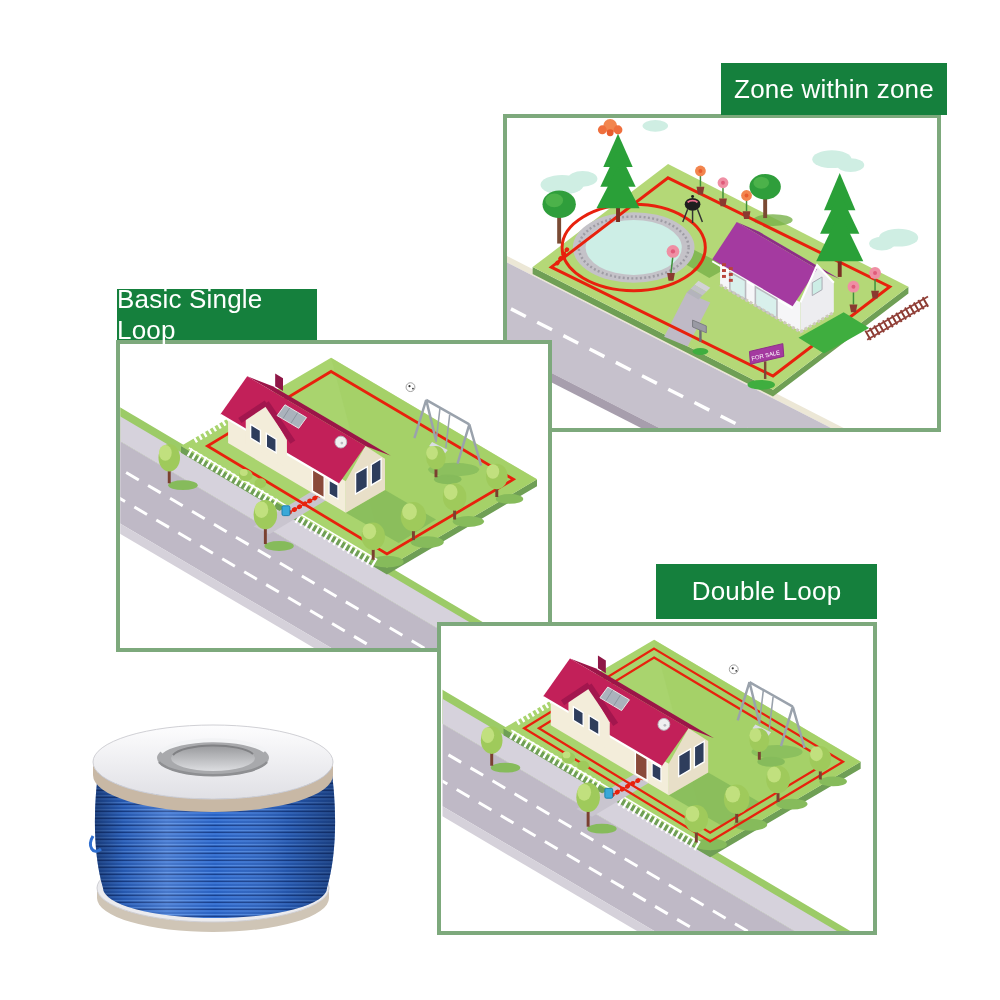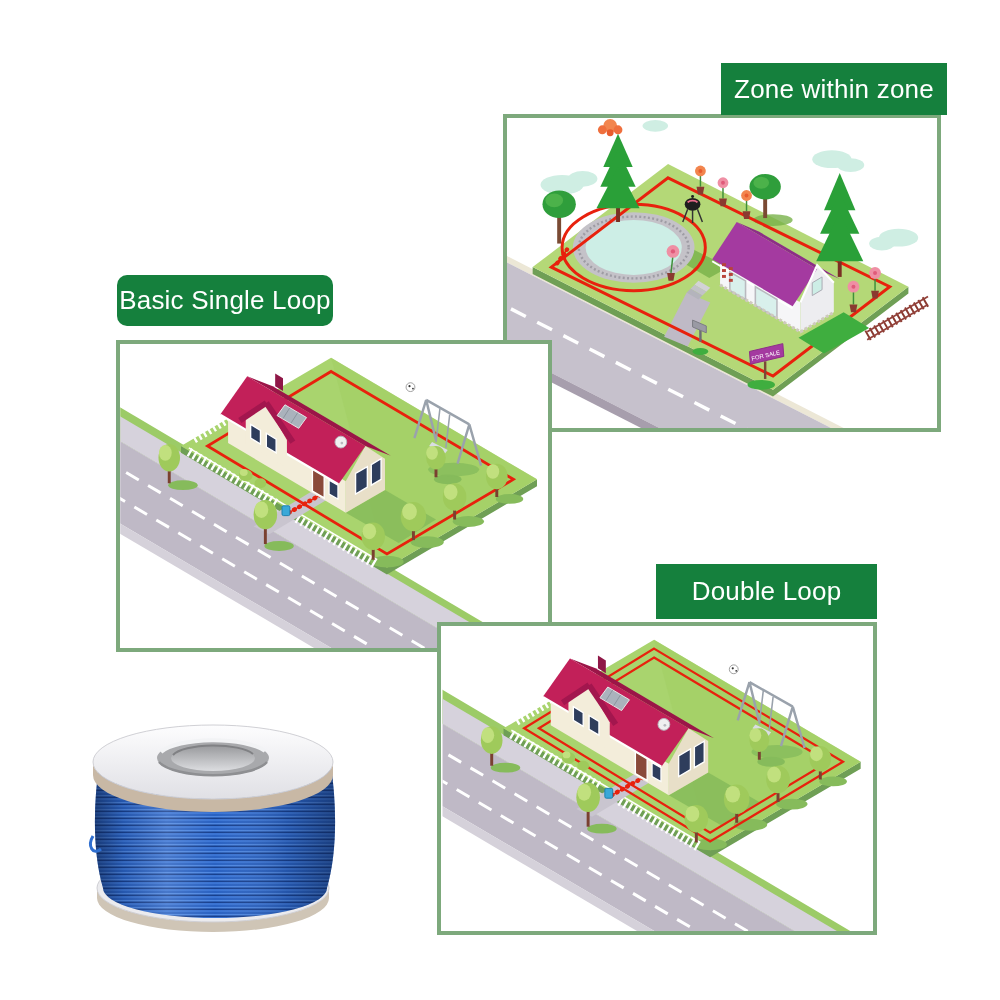--- a/index.html
+++ b/index.html
@@ -7,21 +7,21 @@
           font-family:"Liberation Sans",sans-serif;}
   .panel{position:absolute;background:#fff;border:4px solid #7da97c;box-sizing:border-box;}
   .panel svg{display:block;width:100%;height:100%;}
   #panel-zone{left:503px;top:114px;width:438px;height:318px;z-index:1;}
   #panel-single{left:116px;top:340px;width:436px;height:312px;z-index:2;}
   #panel-double{left:437px;top:622px;width:440px;height:313px;z-index:3;}
   .label{position:absolute;background:#15803d;color:#fff;z-index:5;
          display:flex;align-items:center;justify-content:center;
          font-size:26px;letter-spacing:0.2px;}
   #label-zone{left:721px;top:63px;width:226px;height:52px;}
-  #label-single{left:117px;top:275px;width:216px;height:51px;border-radius:10px;}
+  #label-single{left:117px;top:289px;width:200px;height:51px;}
   #label-double{left:656px;top:564px;width:221px;height:55px;}
   #spool{position:absolute;left:83px;top:688px;width:264px;height:252px;z-index:4;}
   #spool svg{display:block;width:100%;height:100%;}
   #symbol-defs{position:absolute;width:0;height:0;overflow:hidden;}
 </style>
 </head>
 <body>
 
 <div id="canvas">
 

